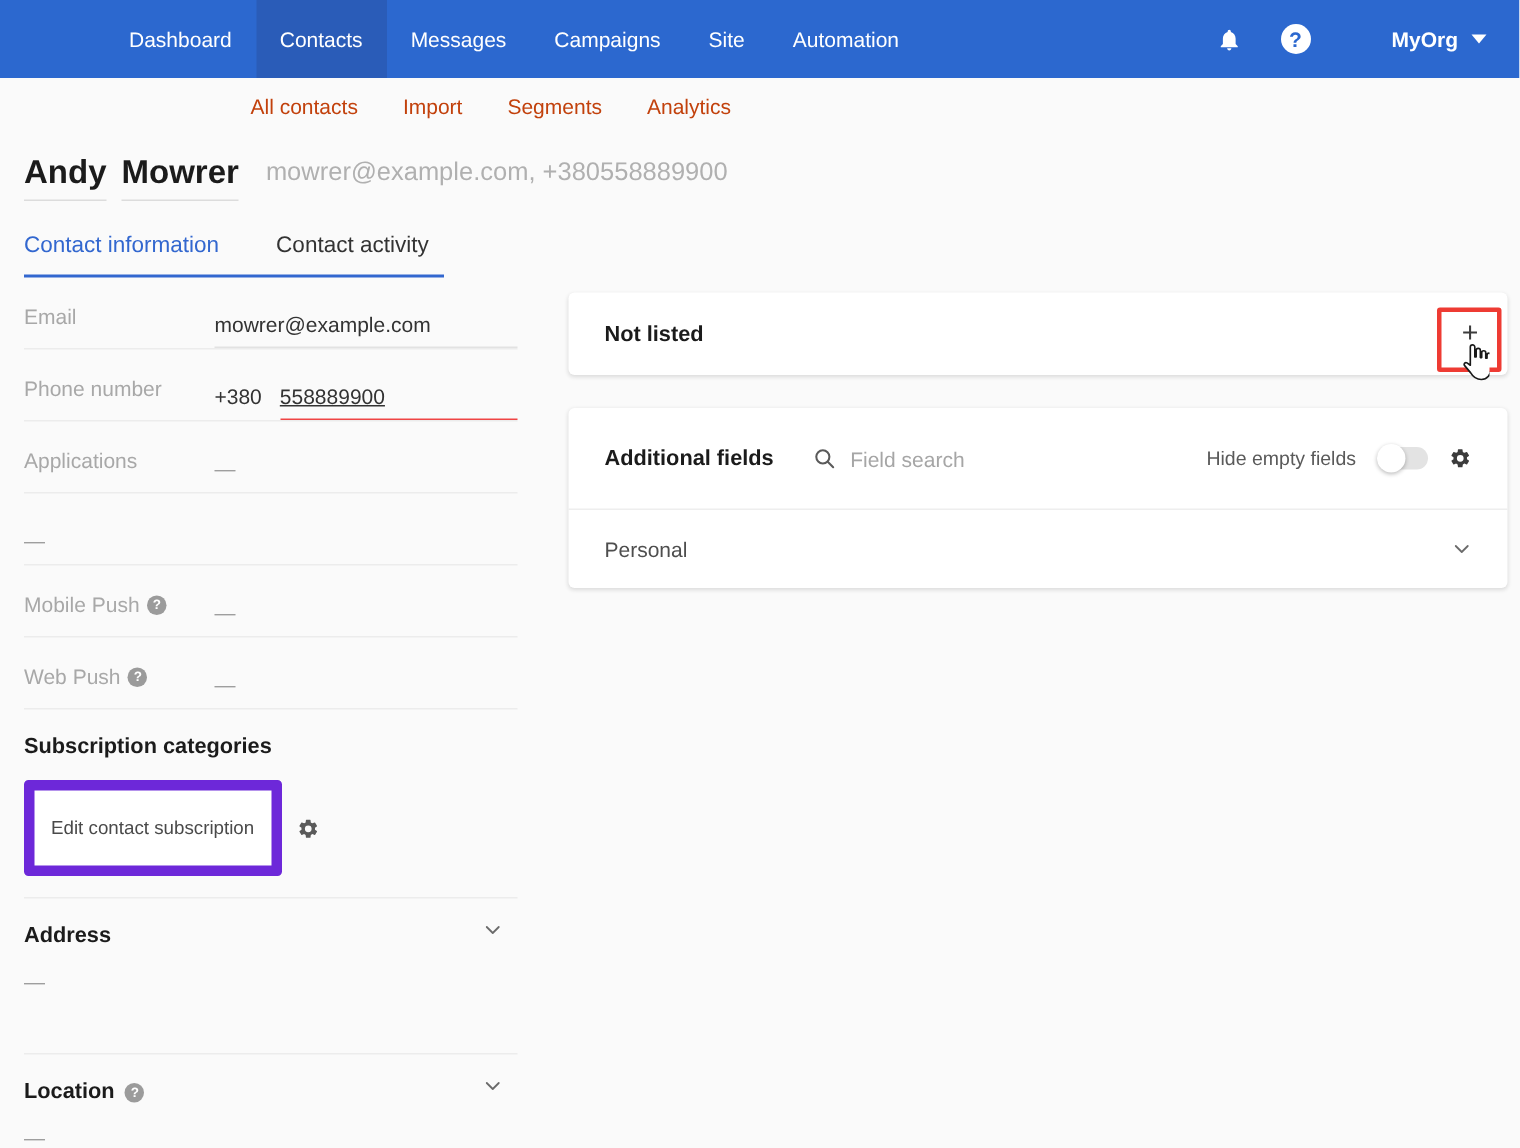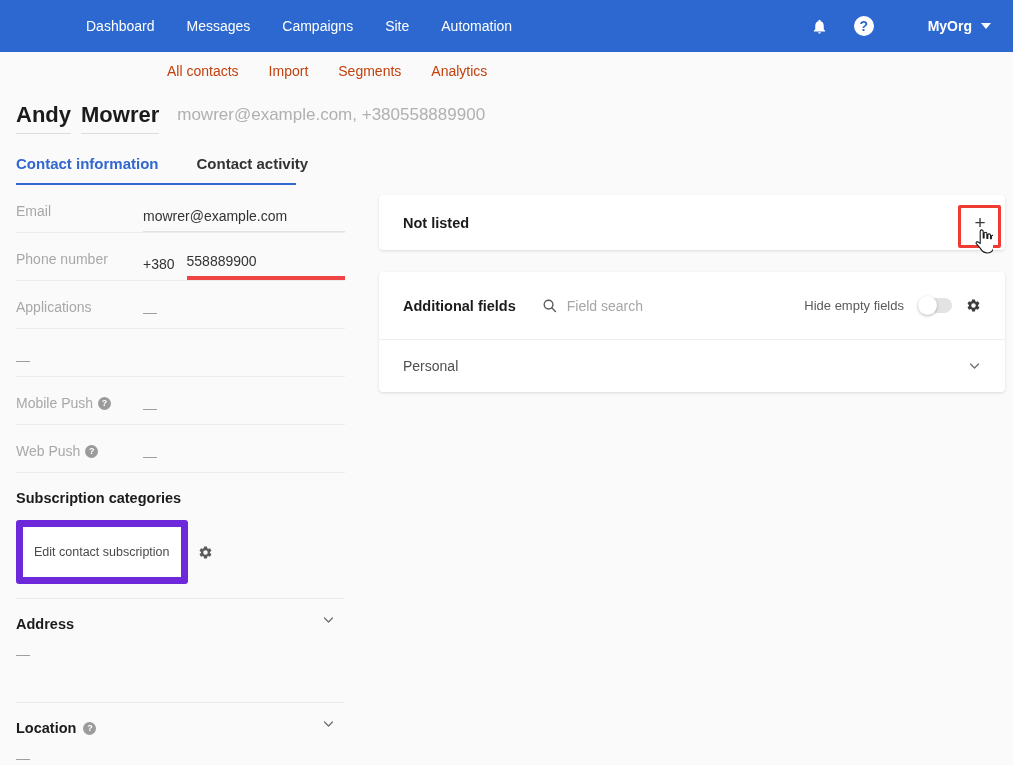--- a/index.html
+++ b/index.html
@@ -125,21 +125,20 @@
     display: flex;
     border-bottom: 2px solid #3267cf;
     width: 280px;
   }
   .tab {
     font-size: 15px;
     padding: 0 0 11px 0;
     cursor: pointer;
     user-select: none;
     white-space: nowrap;
-    font-weight: bold;
   }
   .tab.active { color: #3267cf; margin-right: 38px; }
   .tab.inactive { color: #333333; }
 
   
   .body-wrap {
     display: flex;
     align-items: flex-start;
   }
 
@@ -185,23 +184,24 @@
   }
   .phone-code {
     font-size: 14px;
     color: #333;
     padding-bottom: 8px;
   }
   .phone-num {
     flex: 1;
     font-size: 14px;
     color: #333333;
-    border-bottom: 4px solid #ef4444;
+    border-bottom: 1px solid #ef4444;
     padding-bottom: 7px;
     cursor: text;
+    text-decoration: underline;
   }
   .qmark {
     width: 13px; height: 13px;
     border-radius: 50%;
     background: #9b9b9b;
     color: #fff;
     font-size: 9px;
     font-weight: bold;
     display: inline-flex;
     align-items: center; justify-content: center;
@@ -364,20 +364,21 @@
   }
   .addl-row-label { font-size: 14px; color: #4e4e4e; }
   .addl-row-chev { margin-left: auto; }
 </style>
 </head>
 <body>
 
 <div class="topnav">
   <div class="topnav-left">
     <div class="nav-item">Dashboard</div>
+    <div class="nav-item active">Contacts</div>
     <div class="nav-item">Messages</div>
     <div class="nav-item">Campaigns</div>
     <div class="nav-item">Site</div>
     <div class="nav-item">Automation</div>
   </div>
   <div class="topnav-right">
     <div class="icon-btn">
       <svg class="bell" viewBox="0 0 24 24" fill="#ffffff">
         <path d="M12 22c1.1 0 2-.9 2-2h-4c0 1.1.9 2 2 2zm6-6v-5c0-3.07-1.64-5.64-4.5-6.32V4a1.5 1.5 0 0 0-3 0v.68C7.63 5.36 6 7.92 6 11v5l-2 2v1h16v-1l-2-2z"></path>
       </svg>

